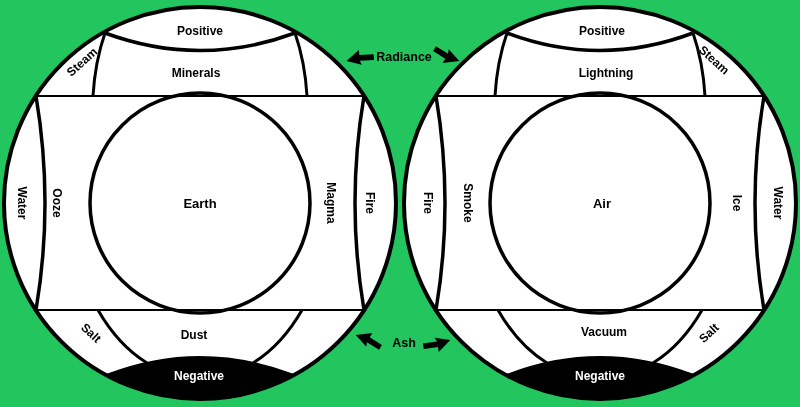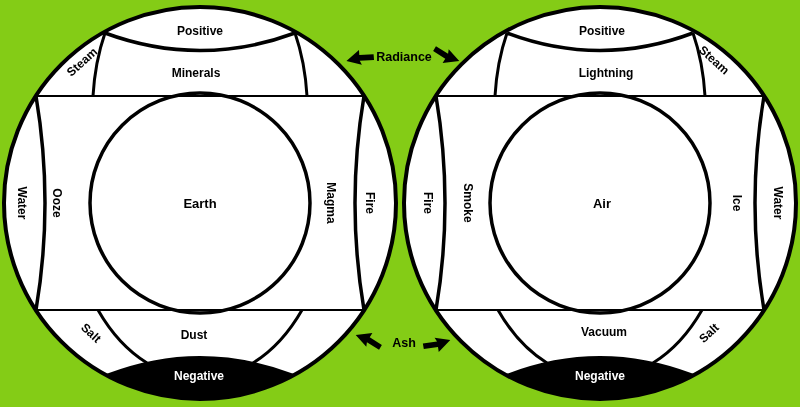--- a/index.html
+++ b/index.html
@@ -1,16 +1,16 @@
 <!DOCTYPE html>
 <html><head>
 <meta charset="utf-8">
 <style>
   html,body{margin:0;padding:0;background:#ffffff;}
-  #stage{position:relative;width:800px;height:407px;background:#84cc16;overflow:hidden;}
+  #stage{position:relative;width:800px;height:407px;background:#22c55e;overflow:hidden;}
   svg{display:block;}
   text{font-family:"Liberation Sans","DejaVu Sans",sans-serif;font-weight:bold;fill:#000000;}
   .lbl{font-size:12px;}
   .big{font-size:13px;}
   .neg{fill:#ffffff;}
   .conn{font-size:12.5px;}
 </style>
 </head>
 <body>
 

